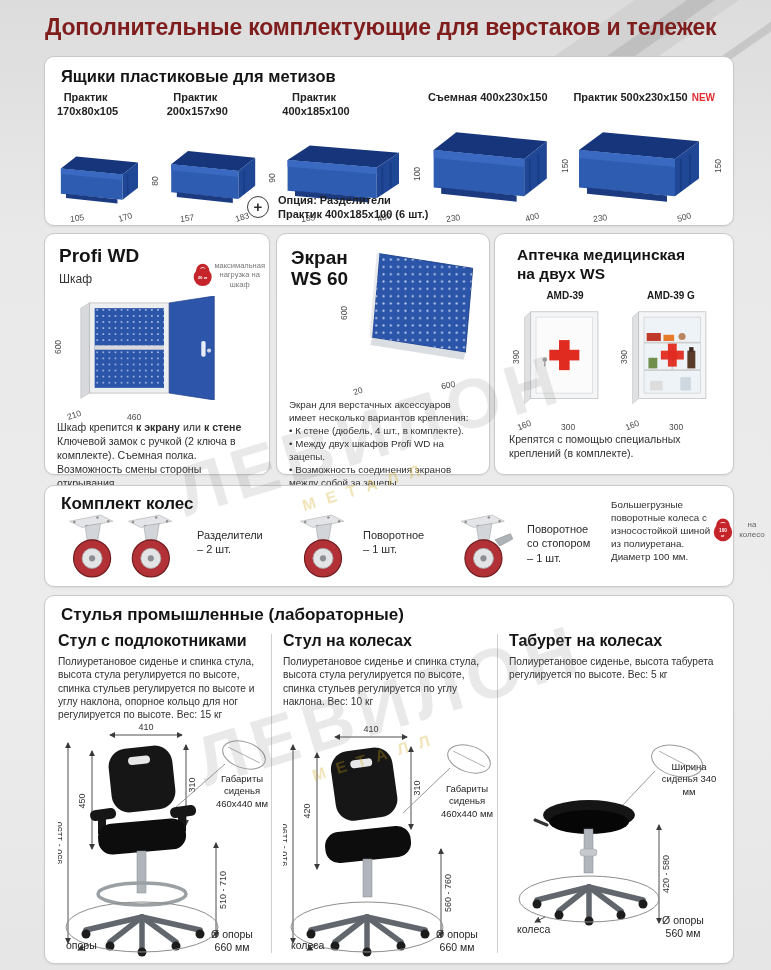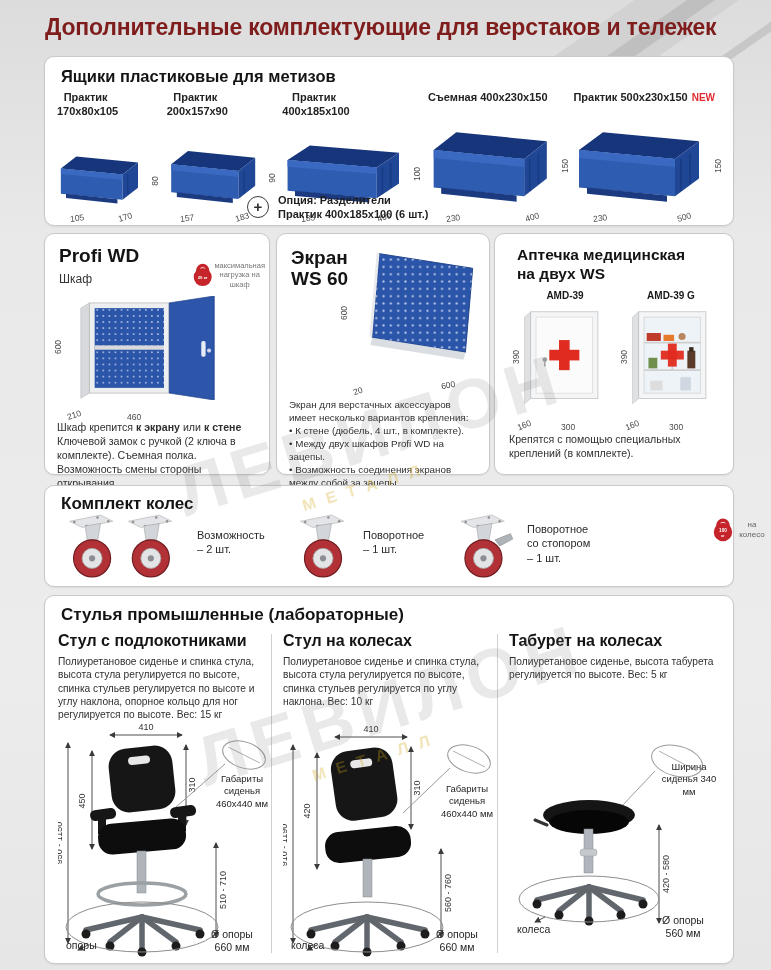--- a/index.html
+++ b/index.html
@@ -304,21 +304,21 @@
       <polygon points="26,18 46,15 41,44 30,45" fill="#d2d5d9" stroke="#9c9c9c" stroke-width="0.7"></polygon>
       <circle cx="35" cy="60" r="24" fill="#b23136" stroke="#6f1b1f" stroke-width="1.5"></circle>
       <circle cx="35" cy="60" r="13" fill="#e2e4e6" stroke="#a0a0a0" stroke-width="1"></circle>
       <circle cx="35" cy="60" r="4" fill="#8b8f94"></circle>
     </g>
       </defs>
     <use href="#cstr" x="0"></use>
       <use href="#cstr" x="76"></use>
   </svg>
   <div class="wheel-label" style="left:152px;top:42px;">
-    <div>Возможность</div>
+    <div>Разделители</div>
     <div>– 2 шт.</div>
   </div>
 
   <svg width="60" height="68" viewBox="0 0 70 88" style="position:absolute;left:248px;top:26px;">
     <polygon points="6,12 46,4 62,12 22,20" fill="#e3e5e8" stroke="#a8a8a8" stroke-width="0.7"></polygon>
     <circle cx="12" cy="13" r="1.6" fill="#8f8f8f"></circle>
       <circle cx="42" cy="7" r="1.6" fill="#8f8f8f"></circle>
       <circle cx="56" cy="12" r="1.6" fill="#8f8f8f"></circle>
       <circle cx="28" cy="18" r="1.6" fill="#8f8f8f"></circle>
     <polygon points="26,18 46,15 41,44 30,45" fill="#d2d5d9" stroke="#9c9c9c" stroke-width="0.7"></polygon>
@@ -342,20 +342,21 @@
     <circle cx="35" cy="60" r="24" fill="#b23136" stroke="#6f1b1f" stroke-width="1.5"></circle>
     <circle cx="35" cy="60" r="13" fill="#e2e4e6" stroke="#a0a0a0" stroke-width="1"></circle>
     <circle cx="35" cy="60" r="4" fill="#8b8f94"></circle>
   </svg>
   <div class="wheel-label" style="left:482px;top:36px;">
     <div>Поворотное</div>
     <div>со стопором</div>
     <div>– 1 шт.</div>
   </div>
 
+  <div class="desc" style="left:566px;top:12px;width:100px;font-size:9.8px;">Большегрузные поворотные колеса с износостойкой шиной из полиуретана. Диаметр 100 мм.</div>
 
   <div class="kb" style="left:666px;top:14px;width:58px;">
     <svg width="52" height="58" viewBox="0 0 70 78">
         <path d="M20 30 C20 8 50 8 50 30" fill="none" stroke="#c5242b" stroke-width="10" stroke-linecap="round"></path>
         <circle cx="35" cy="48" r="27" fill="#c5242b"></circle>
         <text x="35" y="48" text-anchor="middle" font-size="14" font-weight="bold" fill="#ffffff">100</text>
         <text x="35" y="62" text-anchor="middle" font-size="11" font-weight="bold" fill="#ffffff">кг</text>
       </svg>
     <div class="kb-caption" style="font-size:8px;color:#666;">на колесо</div>
   </div>

